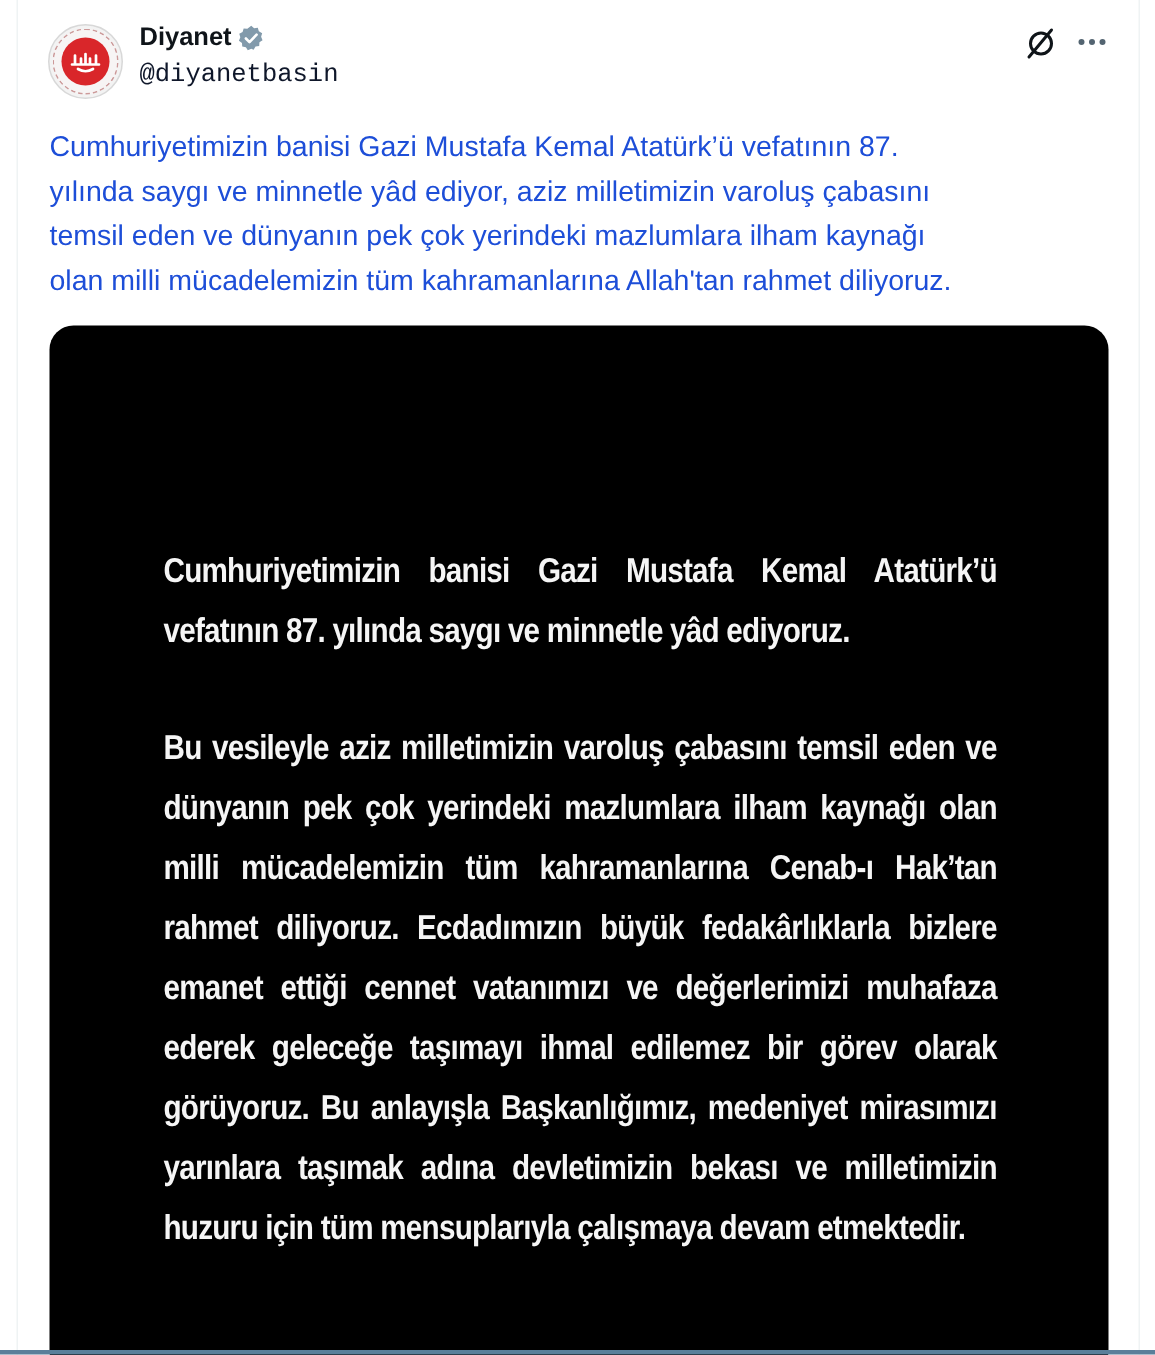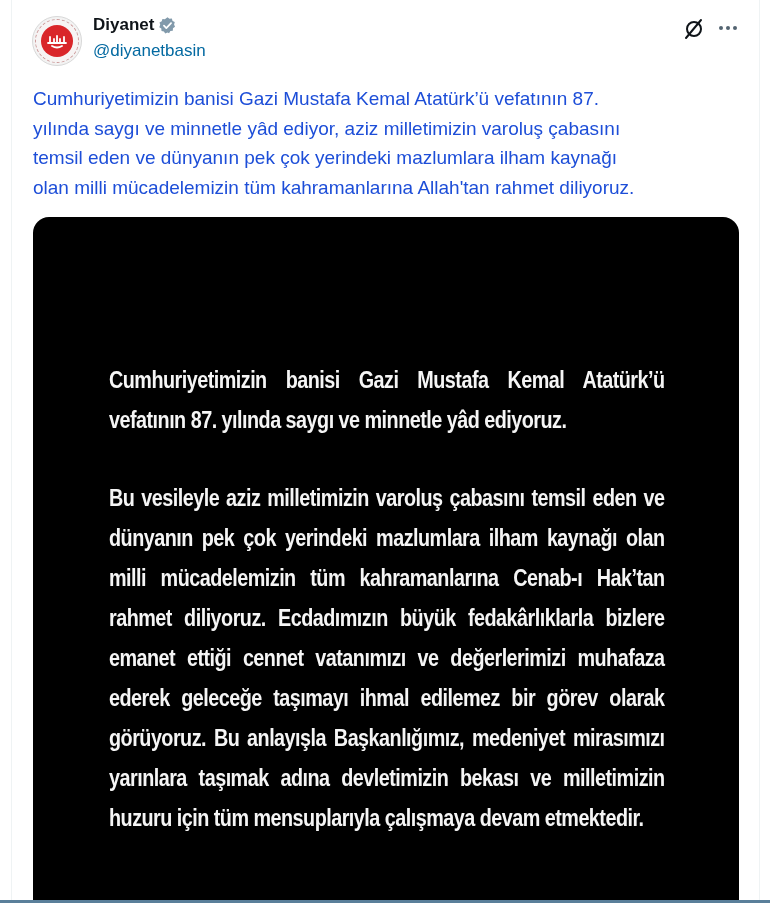--- a/index.html
+++ b/index.html
@@ -63,21 +63,22 @@
       color: #0f1419;
     }
     .verified {
       width: 19px; height: 19px;
       display: inline-block;
     }
     .handle {
       position: absolute;
       left: 93px; top: 41px;
       font-size: 17px;
-      color: #0369a1;
+      color: #0f172a;
+      font-family: Liberation Mono, monospace;
     }
     .grok-btn {
       position: absolute;
       left: 682px; top: 17px;
       width: 24px; height: 24px;
       cursor: pointer;
     }
     .more-btn {
       position: absolute;
       left: 716px; top: 17px;

